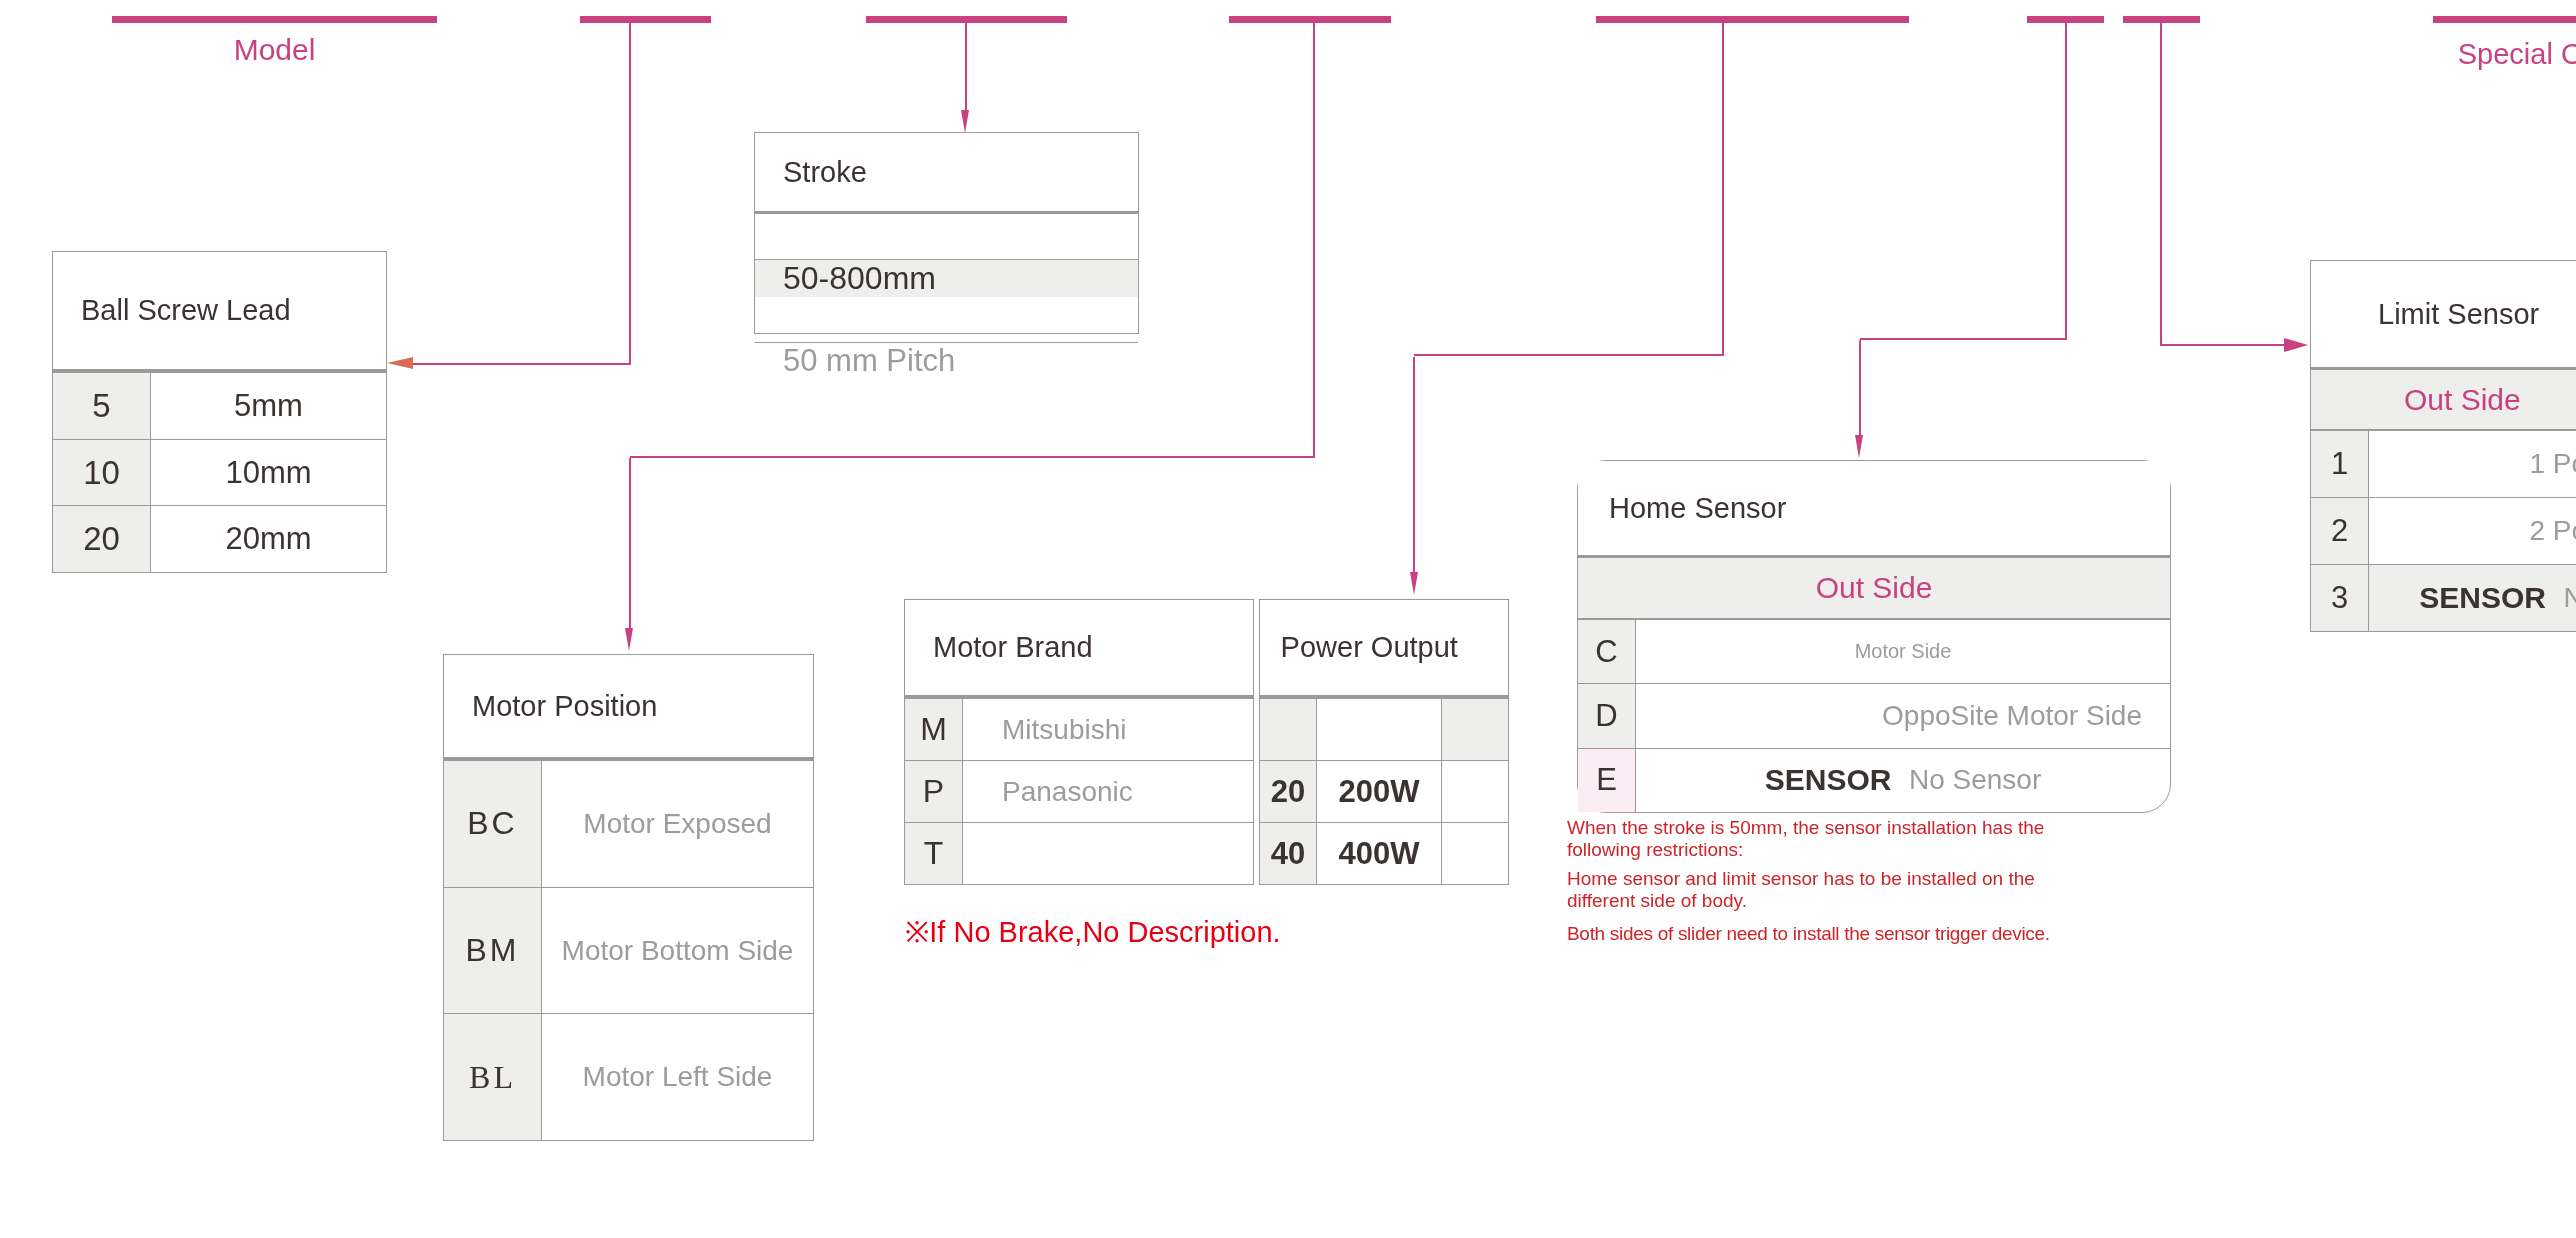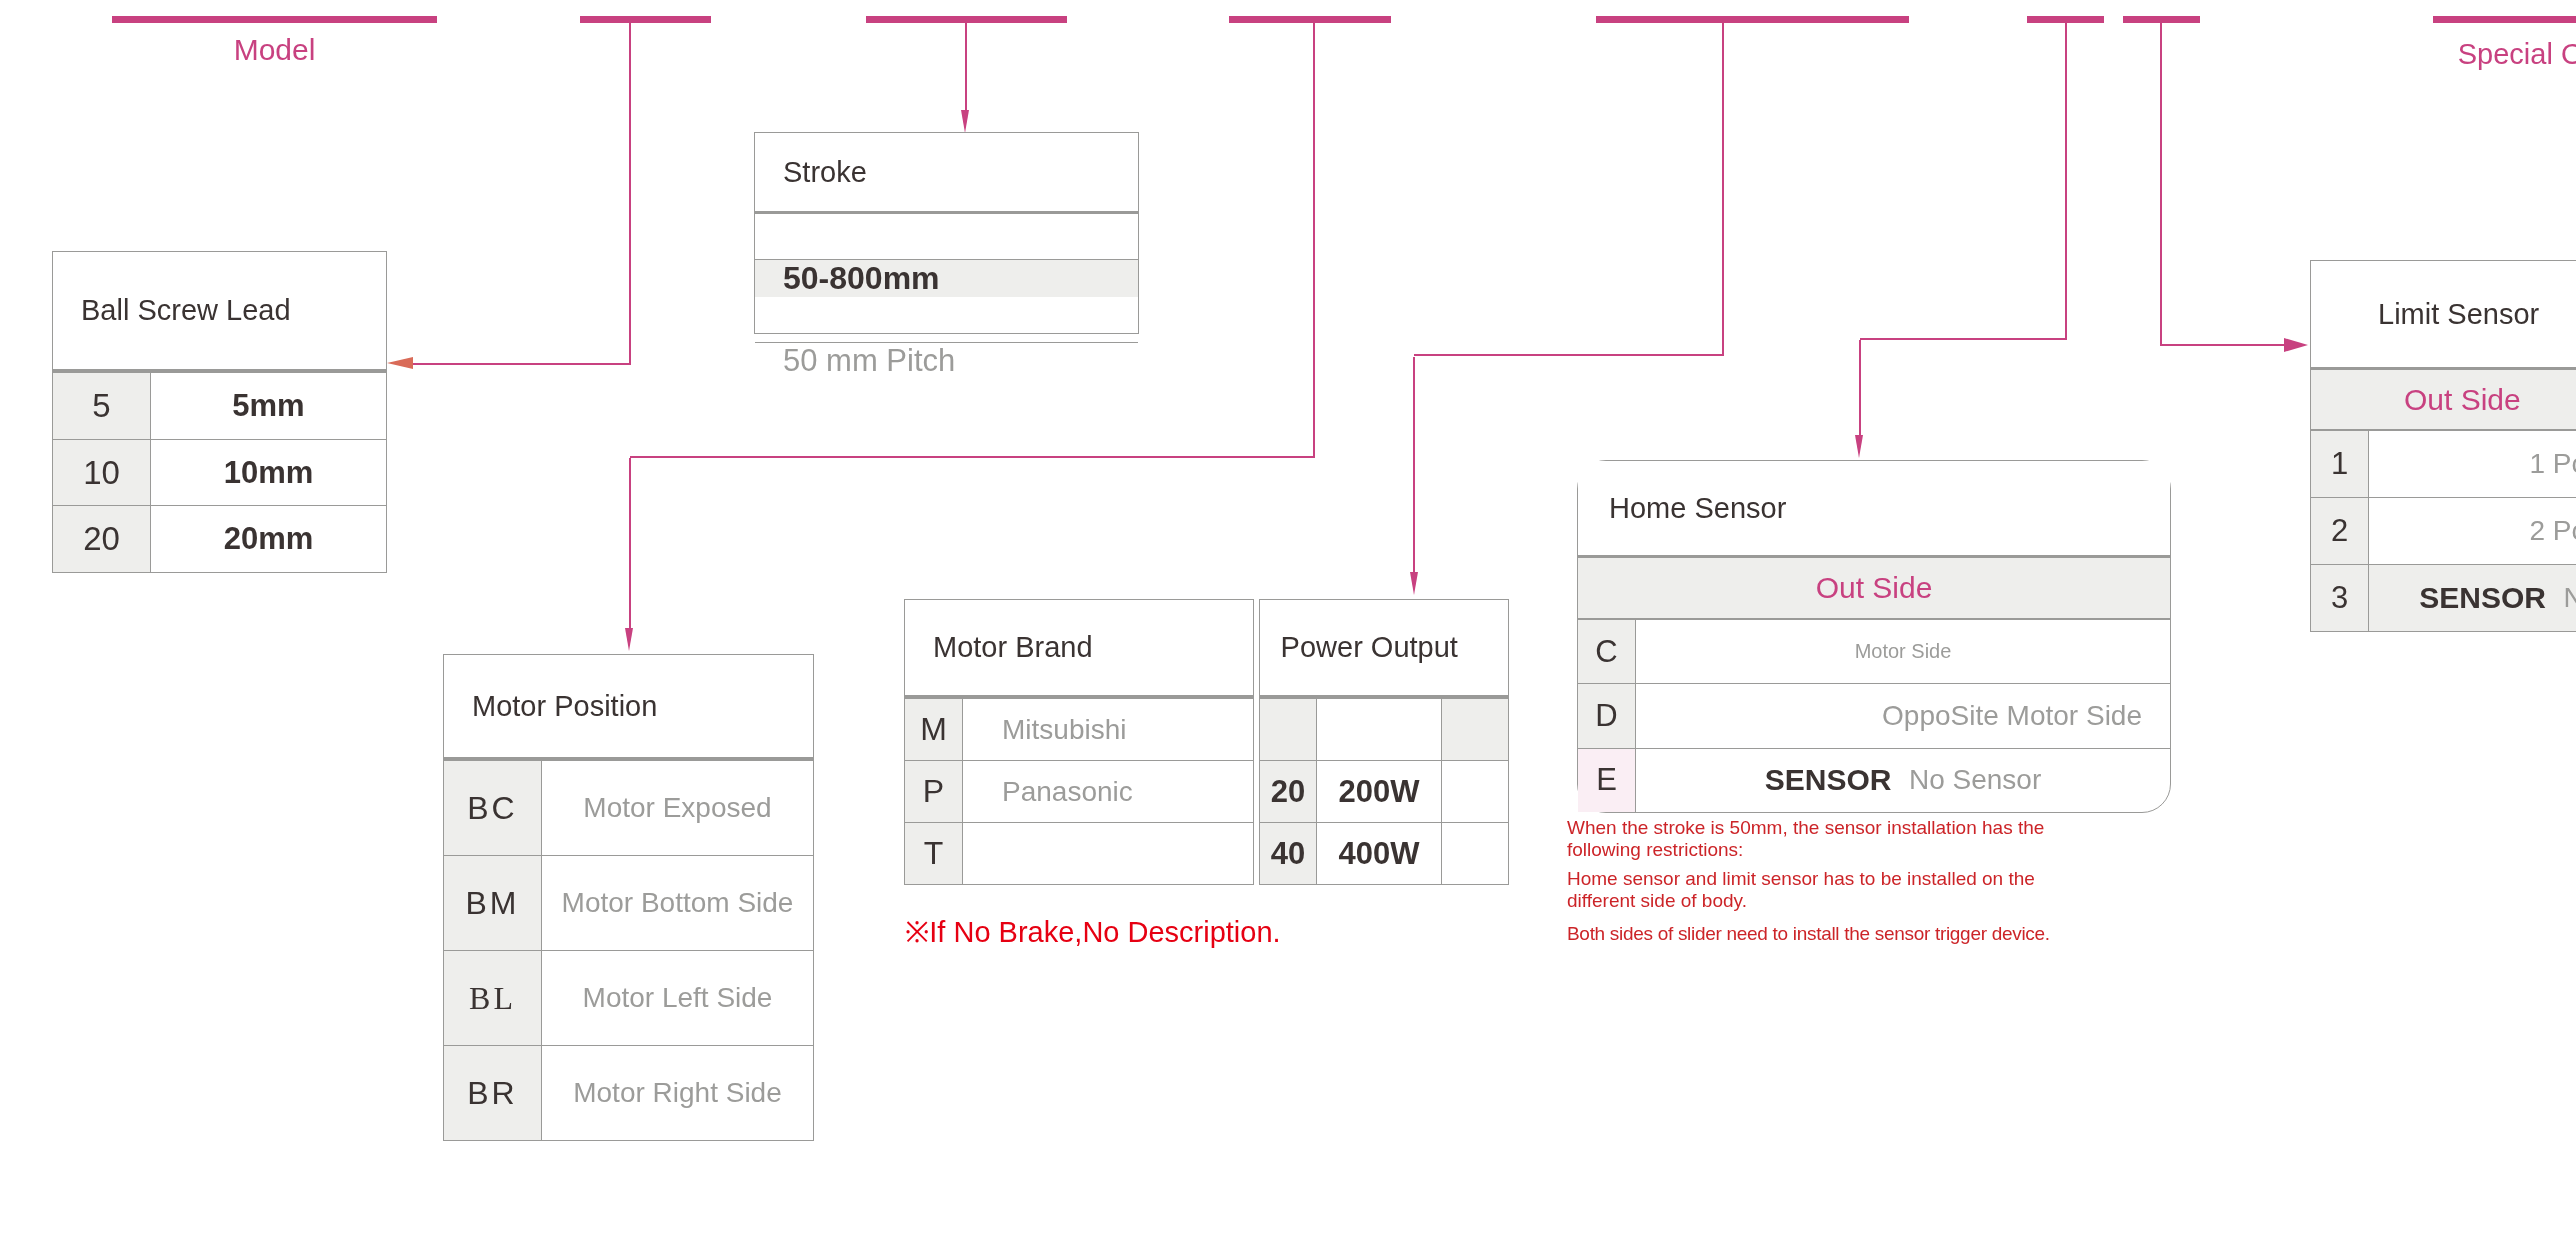--- a/index.html
+++ b/index.html
@@ -26,21 +26,21 @@
   .pinklabel{position:absolute;color:var(--pink);text-align:center;}
 
   
   .tbl{position:absolute;box-sizing:border-box;border:1.5px solid var(--border);background:#fff;display:flex;flex-direction:column;color:var(--dark);}
   .tbl .hdr{box-sizing:border-box;flex:none;display:flex;align-items:center;border-bottom:3.6px solid var(--border);font-size:29px;color:var(--dark);background:#fff;}
   .tbl .row{box-sizing:border-box;flex:1;display:flex;align-items:stretch;border-top:1.5px solid var(--border);}
   .tbl .row:first-of-type{border-top:none;}
   .cell{box-sizing:border-box;display:flex;align-items:center;}
   .code{justify-content:center;background:var(--cellgray);border-right:1.5px solid var(--border);font-size:32px;color:var(--dark);flex:none;}
   .val{flex:1;justify-content:center;font-size:29px;color:var(--graytext);}
-  .val.darkbold{color:var(--dark);font-weight:bold;font-size:31px;}
+  .val.darkbold{color:var(--dark);font-weight:normal;font-size:31px;}
   .subhdr{box-sizing:border-box;flex:none;display:flex;align-items:center;justify-content:center;background:var(--cellgray);border-bottom:1.5px solid var(--border);color:var(--pink);font-size:30px;}
   .sensor-pair{display:flex;align-items:center;gap:17.5px;justify-content:center;}
   .sensor-bold{font-weight:bold;color:var(--dark);font-size:30px;}
   .sensor-gray{color:var(--graytext);font-size:28px;}
 
   
   .note-red{position:absolute;color:var(--red);font-size:29px;}
   .sensor-notes{position:absolute;color:var(--red2);font-size:19px;line-height:21.6px;width:505px;}
   .sensor-notes p{margin:0 0 8.2px 0;}
   .sensor-notes p.nowrap{white-space:nowrap;letter-spacing:-0.3px;}
@@ -121,24 +121,20 @@
       <div class="cell val" style="font-size:28px;">Motor Exposed</div>
     </div>
     <div class="row">
       <div class="cell code" style="width:98px;letter-spacing:3.1px;">BM</div>
       <div class="cell val" style="font-size:28px;">Motor Bottom Side</div>
     </div>
     <div class="row">
       <div class="cell code" style="width:98px;letter-spacing:3.1px;font-family:Liberation Serif, serif;">BL</div>
       <div class="cell val" style="font-size:28px;">Motor Left Side</div>
     </div>
-    <div class="row">
-      <div class="cell code" style="width:98px;letter-spacing:3.1px;">BR</div>
-      <div class="cell val" style="font-size:28px;">Motor Right Side</div>
-    </div>
   </div>
 
   <div class="tbl" style="left:904px;top:599px;width:350px;height:286px;">
     <div class="hdr" style="height:98px;padding-left:28px;">Motor Brand</div>
     <div class="row">
       <div class="cell code" style="width:58px;">M</div>
       <div class="cell val" style="justify-content:flex-start;padding-left:39px;font-size:28px;">Mitsubishi</div>
     </div>
     <div class="row">
       <div class="cell code" style="width:58px;">P</div>

